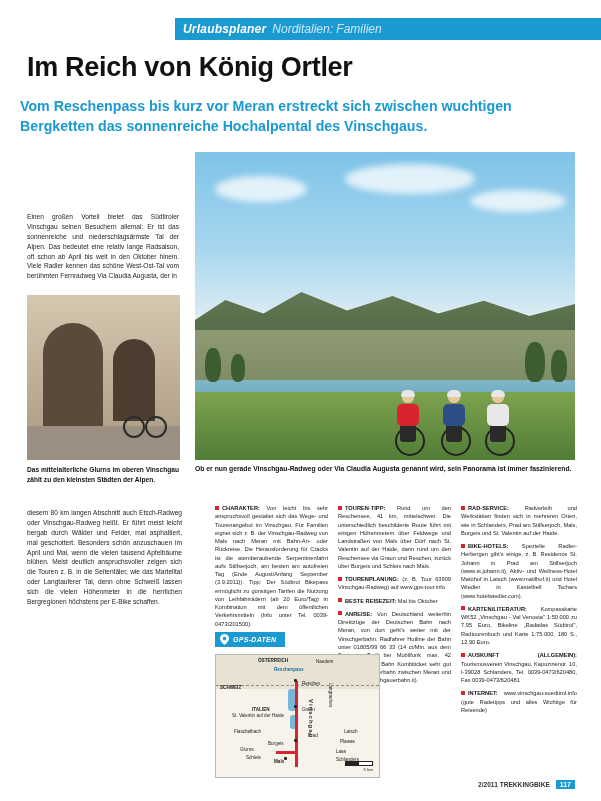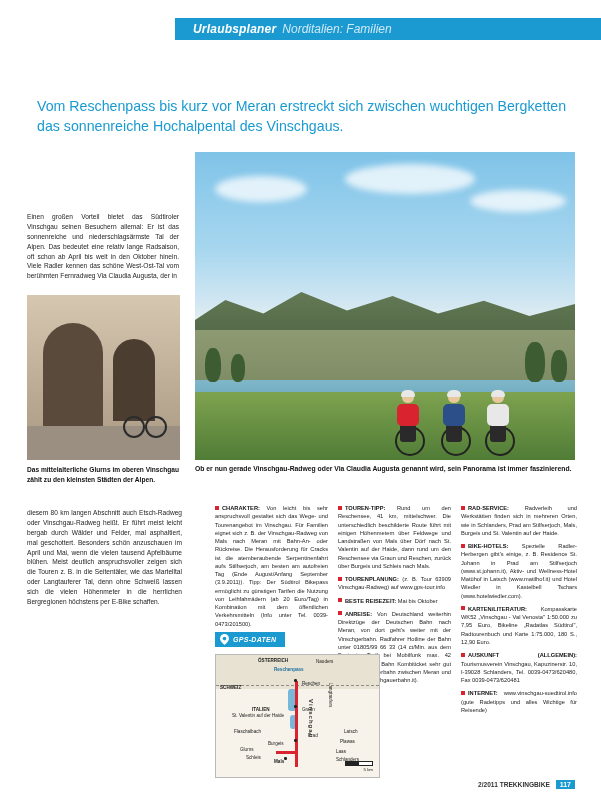--- a/index.html
+++ b/index.html
@@ -11,37 +11,37 @@
     position:relative;
     overflow:hidden;
   }
   .page{position:relative;width:601px;height:801px;}
 
   
   .header-bar{
     position:absolute;top:18px;left:175px;width:426px;height:22px;
     background:#1a9ad1;
     display:flex;align-items:center;justify-content:flex-start;
-    padding-left:18px;box-sizing:border-box;
+    padding-left:8px;box-sizing:border-box;
   }
   .header-bar .h-strong{
     color:#ffffff;font-weight:bold;font-size:12px;font-style:italic;letter-spacing:.2px;
   }
   .header-bar .h-light{
     color:#cfe9f7;font-size:12px;font-style:italic;margin-left:6px;
   }
 
   
   .title{
     position:absolute;left:27px;top:52px;width:530px;
     font-size:27px;font-weight:bold;color:#111;letter-spacing:-.3px;
   }
   .subtitle{
-    position:absolute;left:37px;top:97px;width:545px;
-    font-size:14.2px;font-weight:normal;color:#1a9ad1;line-height:1.38;
+    position:absolute;left:20px;top:97px;width:545px;
+    font-size:14.2px;font-weight:bold;color:#1a9ad1;line-height:1.38;
   }
 
   
   .photo-main{
     position:absolute;left:195px;top:152px;width:380px;height:308px;
     overflow:hidden;
   }
   .photo-main .sky{
     position:absolute;inset:0;
     background:linear-gradient(#7fc3e8 0%, #a8d7ef 32%, #cfe6f2 48%, #e6eff1 56%);
@@ -191,20 +191,21 @@
 </head>
 <body>
 
 <div class="page">
 
   <div class="header-bar">
     <span class="h-strong">Urlaubsplaner</span>
     <span class="h-light">Norditalien: Familien</span>
   </div>
 
+  <div class="title">Im Reich von König Ortler</div>
   <div class="subtitle">Vom Reschenpass bis kurz vor Meran erstreckt sich zwischen wuchtigen Bergketten das sonnenreiche Hochalpental des Vinschgaus.</div>
 
   <div class="photo-main">
     <div class="sky"></div>
     <div class="cloud" style="left:20px;top:24px;width:92px;height:26px;"></div>
     <div class="cloud" style="left:150px;top:12px;width:130px;height:30px;"></div>
     <div class="cloud" style="left:275px;top:38px;width:96px;height:22px;"></div>
     <div class="ridge"></div>
     <div class="village"></div>
     <div class="lake"></div>

